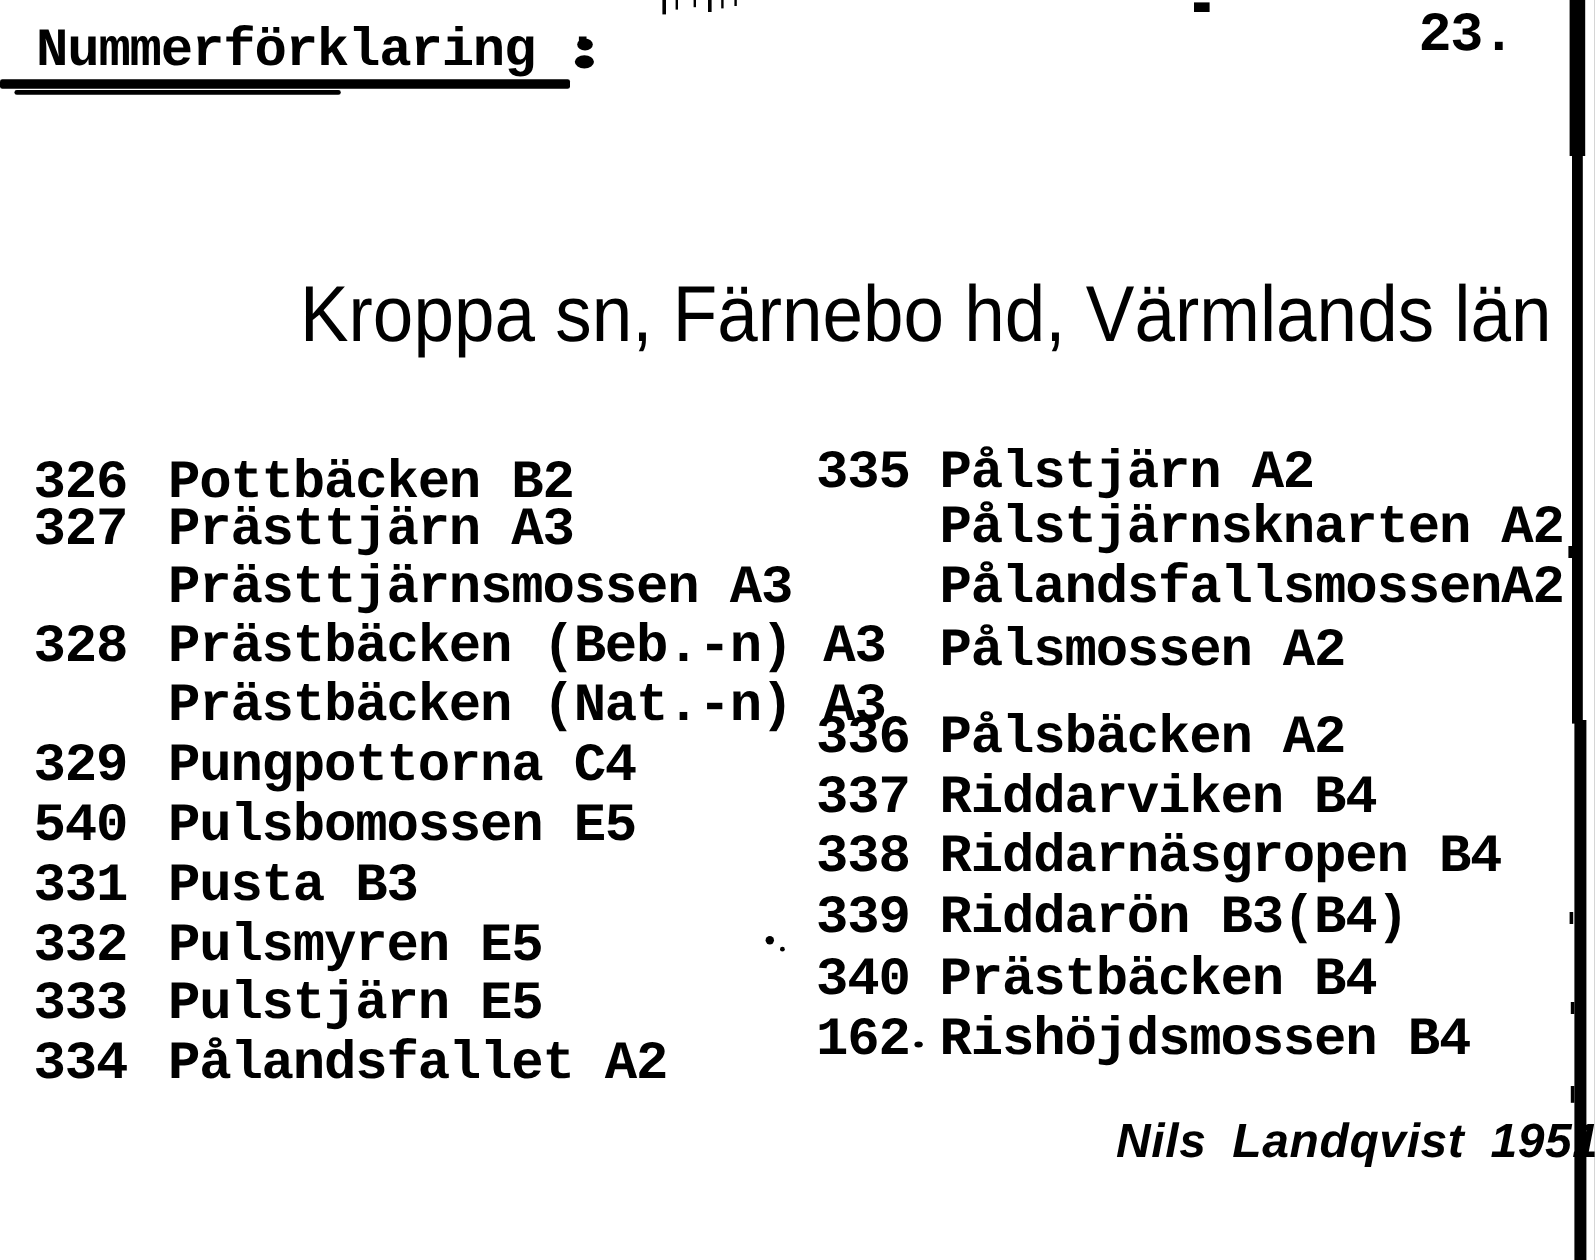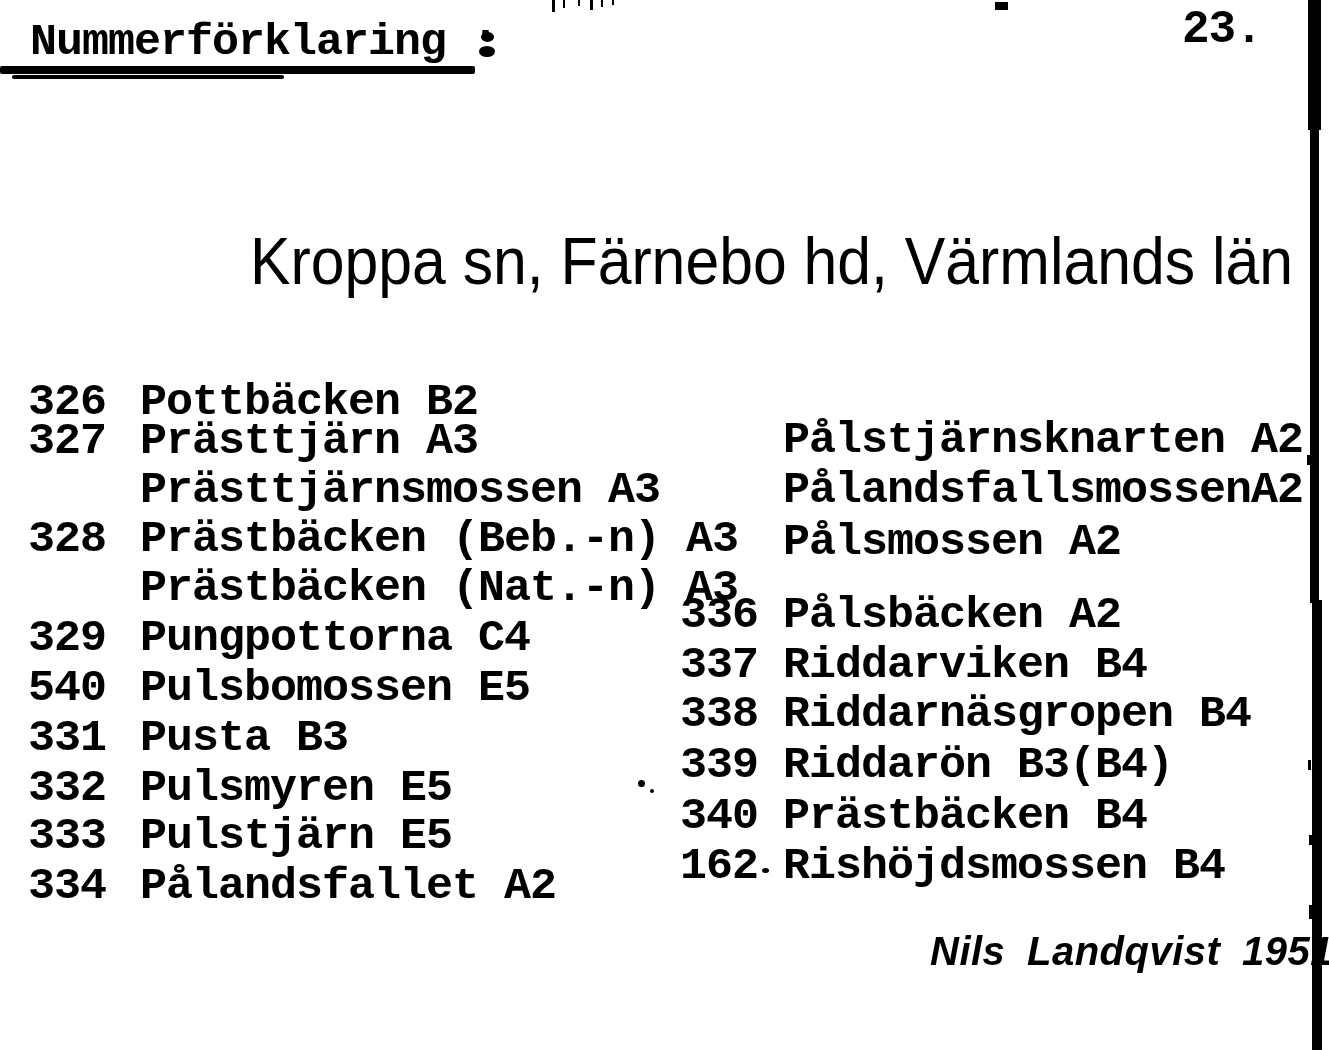--- a/index.html
+++ b/index.html
@@ -90,20 +90,21 @@
       <div class="row" style="top: 517px;"><span class="num" style="width: 112px;">328</span><span class="entry-text">Prästbäcken (Beb.-n) A3</span></div>
       <div class="row" style="top: 566px;"><span class="num" style="width: 112px;"></span><span class="entry-text">Prästbäcken (Nat.-n) A3</span></div>
       <div class="row" style="top: 616px;"><span class="num" style="width: 112px;">329</span><span class="entry-text">Pungpottorna C4</span></div>
       <div class="row" style="top: 666px;"><span class="num" style="width: 112px;">540</span><span class="entry-text">Pulsbomossen E5</span></div>
       <div class="row" style="top: 716px;"><span class="num" style="width: 112px;">331</span><span class="entry-text">Pusta B3</span></div>
       <div class="row" style="top: 766px;"><span class="num" style="width: 112px;">332</span><span class="entry-text">Pulsmyren E5</span></div>
       <div class="row" style="top: 814px;"><span class="num" style="width: 112px;">333</span><span class="entry-text">Pulstjärn E5</span></div>
       <div class="row" style="top: 864px;"><span class="num" style="width: 112px;">334</span><span class="entry-text">Pålandsfallet A2</span></div>
     </div>
   <div class="col col-right">
+      <div class="row" style="top: 372px;"><span class="num" style="width: 103px;">335</span><span class="entry-text">Pålstjärn A2</span></div>
       <div class="row" style="top: 418px;"><span class="num" style="width: 103px;"></span><span class="entry-text">Pålstjärnsknarten A2</span></div>
       <div class="row" style="top: 468px;"><span class="num" style="width: 103px;"></span><span class="entry-text">PålandsfallsmossenA2</span></div>
       <div class="row" style="top: 520px;"><span class="num" style="width: 103px;"></span><span class="entry-text">Pålsmossen A2</span></div>
       <div class="row" style="top: 593px;"><span class="num" style="width: 103px;">336</span><span class="entry-text">Pålsbäcken A2</span></div>
       <div class="row" style="top: 643px;"><span class="num" style="width: 103px;">337</span><span class="entry-text">Riddarviken B4</span></div>
       <div class="row" style="top: 692px;"><span class="num" style="width: 103px;">338</span><span class="entry-text">Riddarnäsgropen B4</span></div>
       <div class="row" style="top: 743px;"><span class="num" style="width: 103px;">339</span><span class="entry-text">Riddarön B3(B4)</span></div>
       <div class="row" style="top: 794px;"><span class="num" style="width: 103px;">340</span><span class="entry-text">Prästbäcken B4</span></div>
       <div class="row" style="top: 844px;"><span class="num" style="width: 103px;">162</span><span class="entry-text">Rishöjdsmossen B4</span></div>
     </div>

